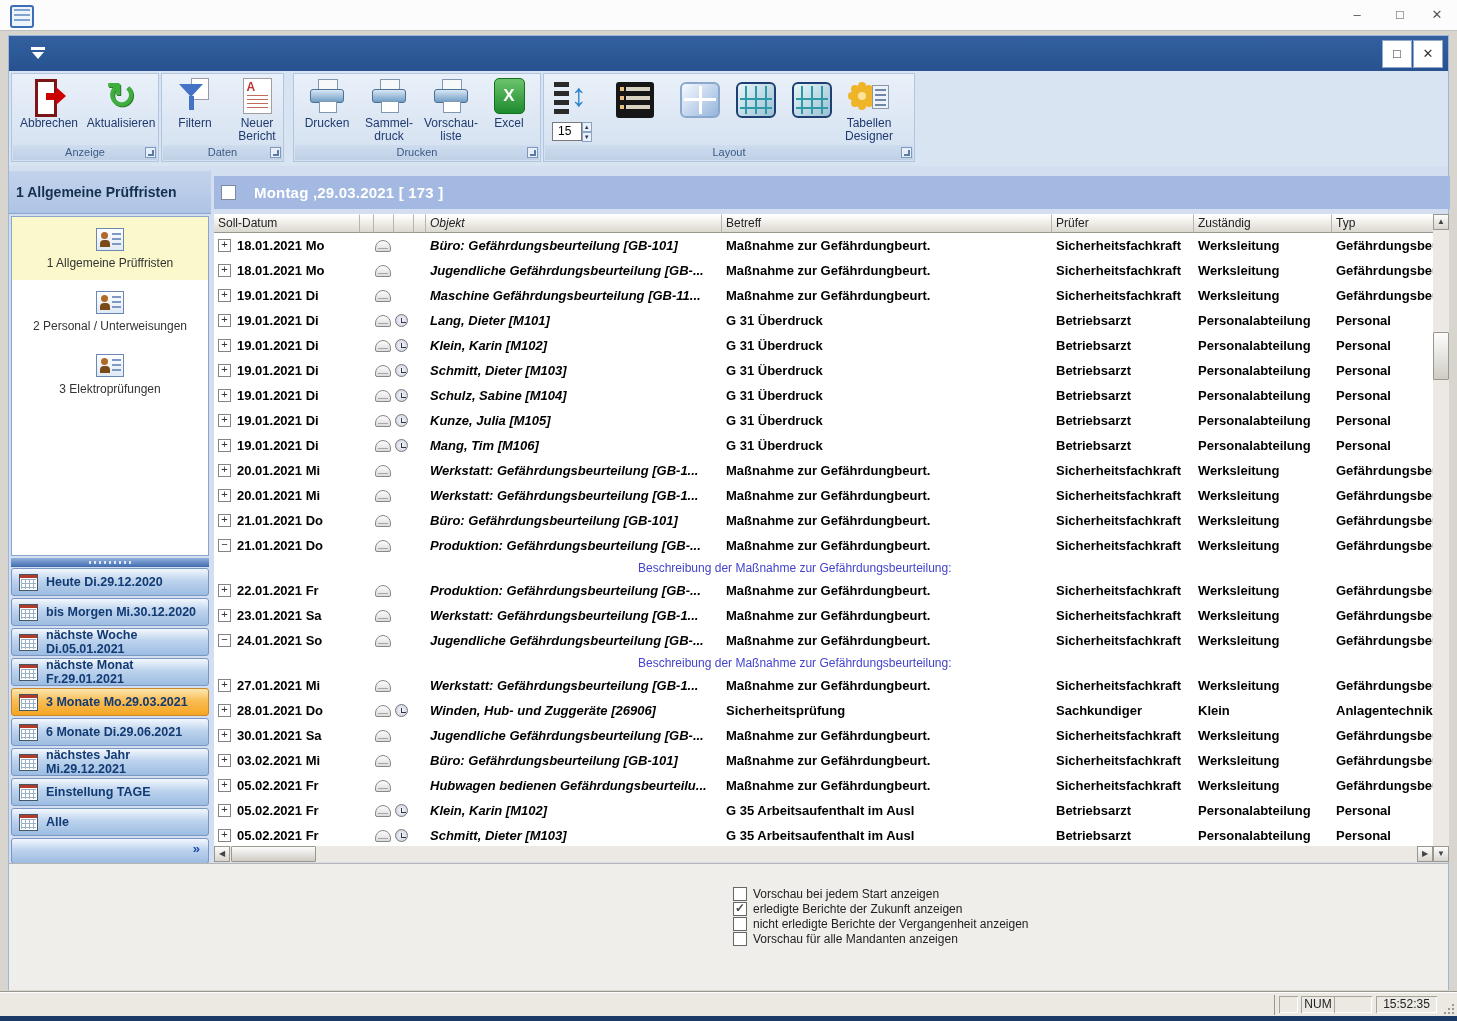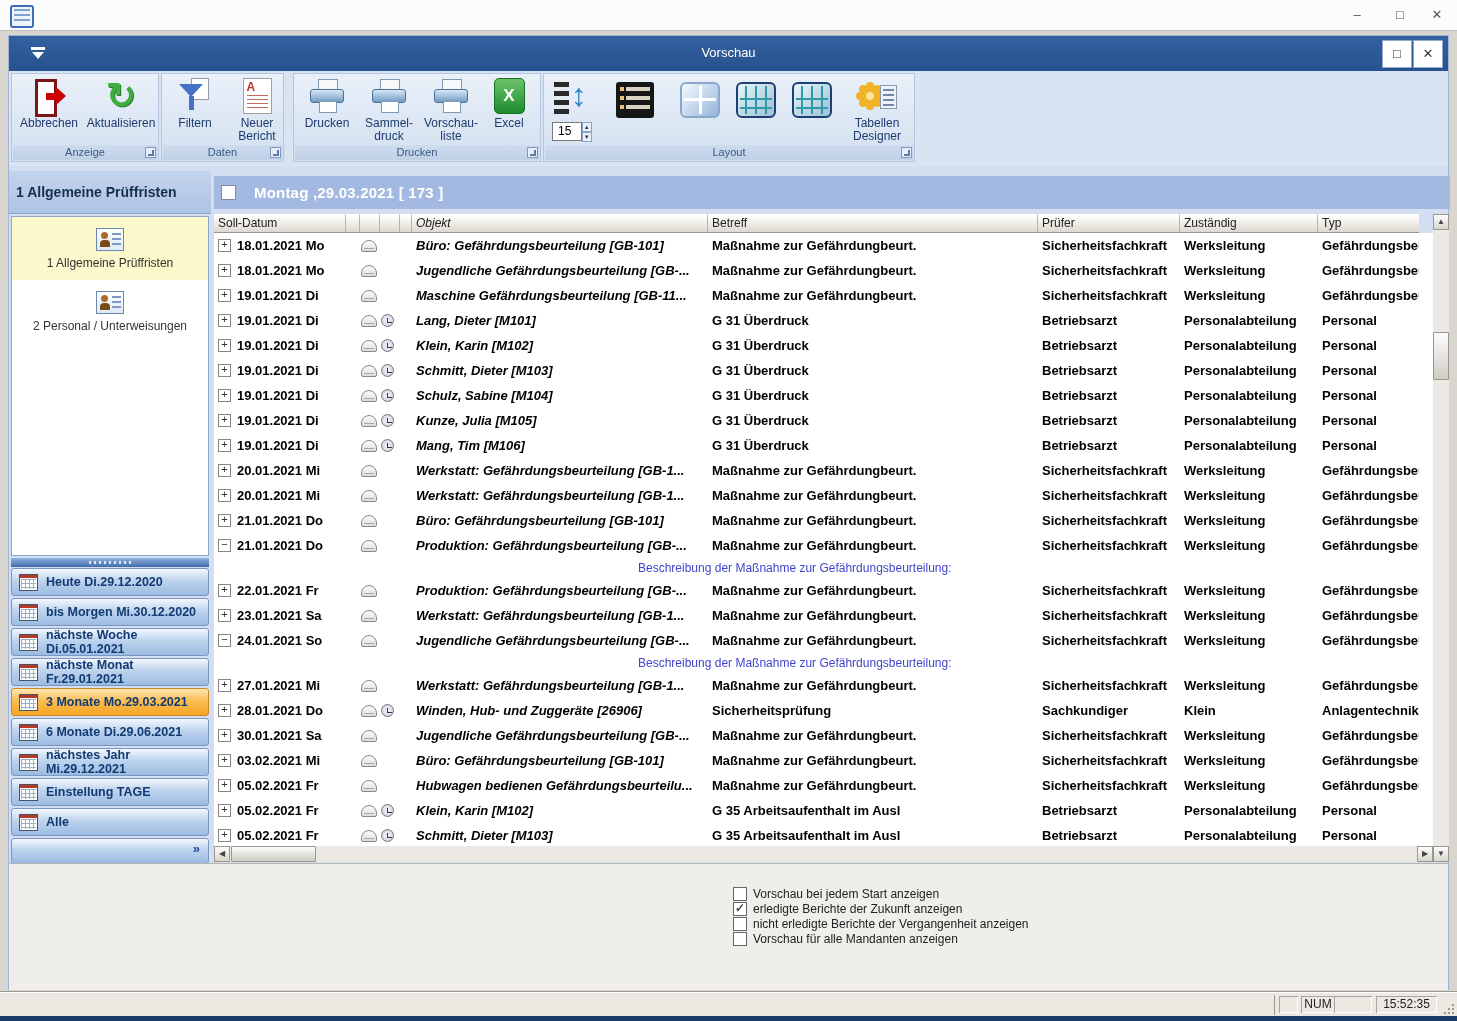--- a/index.html
+++ b/index.html
@@ -92,21 +92,21 @@
   
   .grp-header{position:absolute;left:205px;top:140px;width:1236px;height:33px;background:#a3b9e1;display:flex;align-items:center;box-sizing:border-box;padding-left:7px;}
   .grp-header .gtitle{color:#fff;font-size:15px;font-weight:bold;margin-left:18px;letter-spacing:.2px;}
   .cb{width:13px;height:13px;background:#fff;border:1px solid #7a8aa0;position:relative;flex:none;box-sizing:content-box;}
   .cb.checked::after{content:"✓";position:absolute;left:1px;top:-2px;font-size:12px;color:#444;font-weight:bold;}
   .thead{position:absolute;left:205px;top:178px;width:1219px;height:19px;display:flex;overflow:hidden;}
   .th{background:linear-gradient(#ffffff,#eceae4 55%,#dbd8d0);border-right:1px solid #b8b5ae;border-bottom:1px solid #9a978f;border-top:1px solid #fff;box-sizing:border-box;font-size:12px;color:#222;padding:1px 4px;white-space:nowrap;overflow:hidden;flex:none;}
   .rows-viewport{position:absolute;left:205px;top:197px;width:1219px;height:613px;background:#fff;overflow:hidden;}
   .trow{height:25px;display:flex;align-items:center;font-weight:bold;font-size:13px;color:#000;}
   .cell{padding:0 4px;overflow:hidden;white-space:nowrap;flex:none;box-sizing:border-box;display:flex;align-items:center;gap:6px;}
-  .c-date{width:132px;}.c-e1{width:14px;}.c-e2{width:20px;padding:0 1px;}.c-e3{width:20px;padding:0 1px;}.c-e4{width:12px;}
+  .c-date{width:146px;}.c-e1{width:14px;}.c-e2{width:20px;padding:0 1px;}.c-e3{width:20px;padding:0 1px;}.c-e4{width:12px;}
   .c-obj{width:296px;font-style:italic;}.c-bet{width:330px;}.c-pru{width:142px;}.c-zus{width:138px;}.c-typ{width:101px;}
   .exp{width:11px;height:11px;border:1px solid #848484;background:#fff;font-size:11px;line-height:9px;text-align:center;color:#333;flex:none;font-weight:normal;}
   .ic-env{width:16px;height:12px;border:1px solid #888;border-radius:8px 8px 2px 2px;background:linear-gradient(#fcfcfc,#dcdcdc);position:relative;flex:none;box-sizing:border-box;}
   .ic-env::after{content:"";position:absolute;left:2px;right:2px;bottom:2px;border-top:1px solid #a8a8a8;}
   .ic-clock{width:13px;height:13px;border-radius:50%;border:1px solid #777;background:radial-gradient(#f8f8ff,#c4c9d8);position:relative;flex:none;box-sizing:border-box;}
   .ic-clock::after{content:"";position:absolute;left:5px;top:3px;width:4px;height:4px;border-left:1px solid #334;border-bottom:1px solid #334;}
   .subrow{height:20px;line-height:20px;padding-left:424px;color:#4343cd;font-size:12px;white-space:nowrap;overflow:hidden;}
 
   
   .vsb{position:absolute;left:1424px;top:178px;width:16px;height:648px;background:#ece9e4;}
@@ -146,21 +146,20 @@
     <div class="app-icon"></div>
     <div class="o-btn" style="right:85px;">–</div>
     <div class="o-btn" style="right:42px;">□</div>
     <div class="o-btn" style="right:5px;">✕</div>
   </div>
 
   <div class="dialog">
 
     <div class="d-titlebar">
       <div class="d-menu"></div>
-      <div class="d-title">Vorschau</div>
       <div class="d-btn" style="right:36px;">□</div>
       <div class="d-btn" style="right:5px;">✕</div>
     </div>
 
     <div class="ribbon">
 
       <div class="rgroup" style="left:2px;width:148px;">
         <div class="rbtn" style="left:6px;">
           <div class="ric">
               <div class="ic-exit">
@@ -263,21 +262,21 @@
           </div>
         <div style="position:absolute;left:136px;top:8px;">
             <div class="ic-win"></div>
           </div>
         <div style="position:absolute;left:192px;top:8px;">
             <div class="ic-win g3"></div>
           </div>
         <div style="position:absolute;left:248px;top:8px;">
             <div class="ic-win g3"></div>
           </div>
-        <div class="rbtn" style="left:300px;width:66px;">
+        <div class="rbtn" style="left:292px;width:66px;">
           <div class="ric">
               <div class="ic-gear">
                 <div class="gearbody"></div>
                 <div class="gdoc"></div>
               </div>
             </div>
           <div class="rlbl">Tabellen
 Designer</div>
         </div>
         <div class="rlabel">Layout</div>
@@ -299,20 +298,28 @@
 
         <div class="cat-item">
           <div class="ic-card">
             <div class="head"></div>
             <div class="bdy"></div>
             <div class="lines"></div>
           </div>
           <div class="clabel">2 Personal / Unterweisungen</div>
         </div>
 
+        <div class="cat-item">
+          <div class="ic-card">
+            <div class="head"></div>
+            <div class="bdy"></div>
+            <div class="lines"></div>
+          </div>
+          <div class="clabel">3 Elektroprüfungen</div>
+        </div>
 
       </div>
     <div class="splitter"></div>
     <div class="navlist">
 
         <div class="navbtn">
           <div class="ic-cal"></div>
           <span>Heute Di.29.12.2020</span>
         </div>
 

